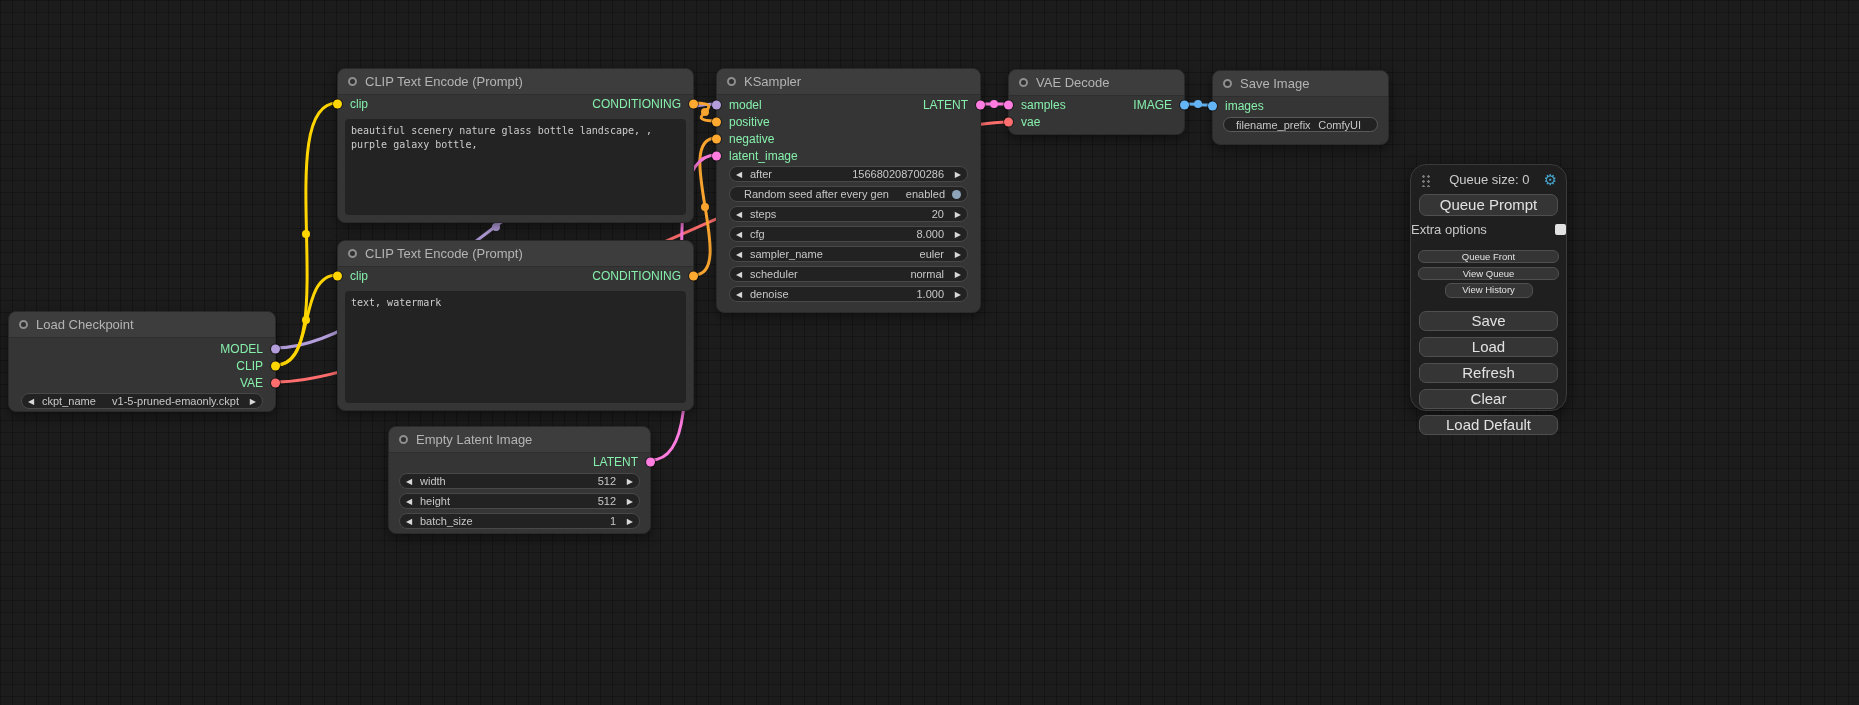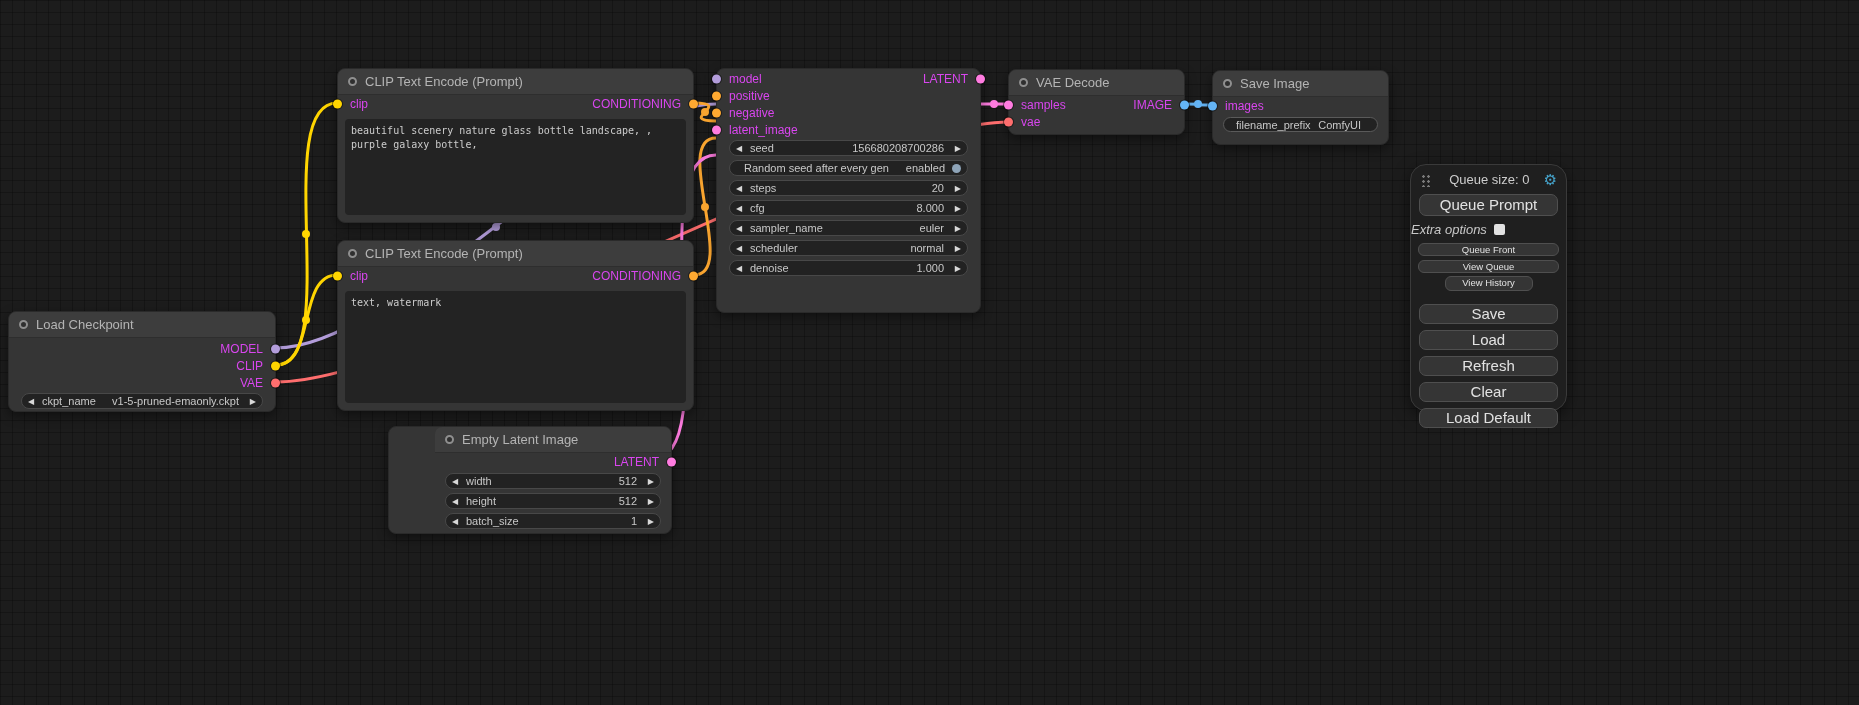--- a/index.html
+++ b/index.html
@@ -37,21 +37,21 @@
     padding:0 10px; background:#3d3d3d; border-radius:7px 7px 0 0;
     border-bottom:1px solid #2e2e2e;
   }
   .collapse-dot {
     width:9px; height:9px; border-radius:50%;
     background:#2f2f2f; border:2px solid #8f8f8f; flex:0 0 auto;
   }
   .node-title { font-size:13px; color:#b4b4b4; white-space:nowrap; }
   .slot-row {
     position:relative; height:17px; display:flex; align-items:center;
-    padding:0 12px; font-size:12px; color:#d946ef;
+    padding:0 12px; font-size:12px; color:#86efac;
   }
   .slot-row .spacer { flex:1; }
   .slot-dot {
     position:absolute; width:9px; height:9px; border-radius:50%;
     top:50%; transform:translateY(-50%); box-shadow:0 0 0 1px rgba(0,0,0,0.45);
   }
   .slot-dot.in { left:-5px; } .slot-dot.out { right:-5px; }
   .dot-model { background:var(--c-model); } .dot-clip { background:var(--c-clip); }
   .dot-vae { background:var(--c-vae); }     .dot-cond { background:var(--c-cond); }
   .dot-latent { background:var(--c-latent); } .dot-image { background:var(--c-image); }
@@ -88,22 +88,22 @@
     background-size:5px 5px; background-position:1px 1px;
   }
   .queue-size { flex:1; text-align:center; font-size:13px; color:#cccccc; }
   .gear { color:#45a2c9; font-size:15px; line-height:1; }
   .btn {
     display:block; background:#353535; border:1px solid #4f4f4f;
     border-radius:7px; color:#e2e2e2; text-align:center; cursor:default;
   }
   .btn-queue { margin:5px 8px 6px; height:22px; line-height:20px; font-size:15px; }
   .extra-row {
-    display:flex; justify-content:flex-start; align-items:center; gap:7px;
-    margin:4px 0 6px; font-size:13px; color:#c8c8c8;font-style:italic;
+    display:flex; justify-content:space-between; align-items:center; gap:7px;
+    margin:4px 0 13px; font-size:13px; color:#c8c8c8;
   }
   .checkbox { width:11px; height:11px; background:#e2e2e2; border-radius:2px; }
   .small-row { display:flex; gap:4px; margin:0 7px;flex-direction:column; }
   .btn-small { flex:1; height:13px; line-height:11px; font-size:9.5px; border-radius:6px; }
   .btn-history { width:88px; height:15px; line-height:11px; font-size:9.5px; border-radius:6px; margin:3px auto 0; }
   .btn-large { margin:6px 8px; height:20px; line-height:18px; font-size:15px; }
   .btn-large.first { margin-top:13px; }
 </style>
 </head>
 <body>
@@ -181,21 +181,21 @@
     <div class="slot-row">
       <span class="slot-dot in dot-clip"></span>
       <span>clip</span>
       <span class="spacer"></span>
       <span>CONDITIONING</span>
       <span class="slot-dot out dot-cond"></span>
     </div>
     <div class="prompt-box">text, watermark</div>
   </div>
 
-  <div class="node" style="left:388px;top:426px;width:284px;height:108px;padding-left:46px;">
+  <div class="node" style="left:388px;top:426px;width:263px;height:108px;">
     <div class="node-header">
       <span class="collapse-dot"></span>
       <span class="node-title">Empty Latent Image</span>
     </div>
     <div class="slot-row">
       <span class="spacer"></span>
       <span>LATENT</span>
       <span class="slot-dot out dot-latent"></span>
     </div>
     <div class="widget" style="margin:3px 10px 4px;">
@@ -212,20 +212,24 @@
     </div>
     <div class="widget" style="margin:0 10px 4px;">
       <span class="arrow">◀</span>
       <span class="w-label">batch_size</span>
       <span class="w-value">1</span>
       <span class="arrow right">▶</span>
     </div>
   </div>
 
   <div class="node" style="left:716px;top:68px;width:265px;height:245px;">
+    <div class="node-header">
+      <span class="collapse-dot"></span>
+      <span class="node-title">KSampler</span>
+    </div>
     <div class="slot-row" style="margin-top:1px;">
       <span class="slot-dot in dot-model"></span>
       <span>model</span>
       <span class="spacer"></span>
       <span>LATENT</span>
       <span class="slot-dot out dot-latent"></span>
     </div>
     <div class="slot-row">
       <span class="slot-dot in dot-cond"></span>
       <span>positive</span>
@@ -233,21 +237,21 @@
     <div class="slot-row">
       <span class="slot-dot in dot-cond"></span>
       <span>negative</span>
     </div>
     <div class="slot-row">
       <span class="slot-dot in dot-latent"></span>
       <span>latent_image</span>
     </div>
     <div class="widget" style="margin-top:2px;">
       <span class="arrow">◀</span>
-      <span class="w-label">seed</span>
+      <span class="w-label">after</span>
       <span class="w-value">156680208700286</span>
       <span class="arrow right">▶</span>
     </div>
     <div class="widget">
       <span class="w-label" style="margin-left:8px;">Random seed after every gen</span>
       <span class="w-value">enabled</span>
       <span class="toggle-knob"></span>
     </div>
     <div class="widget">
       <span class="arrow">◀</span>

